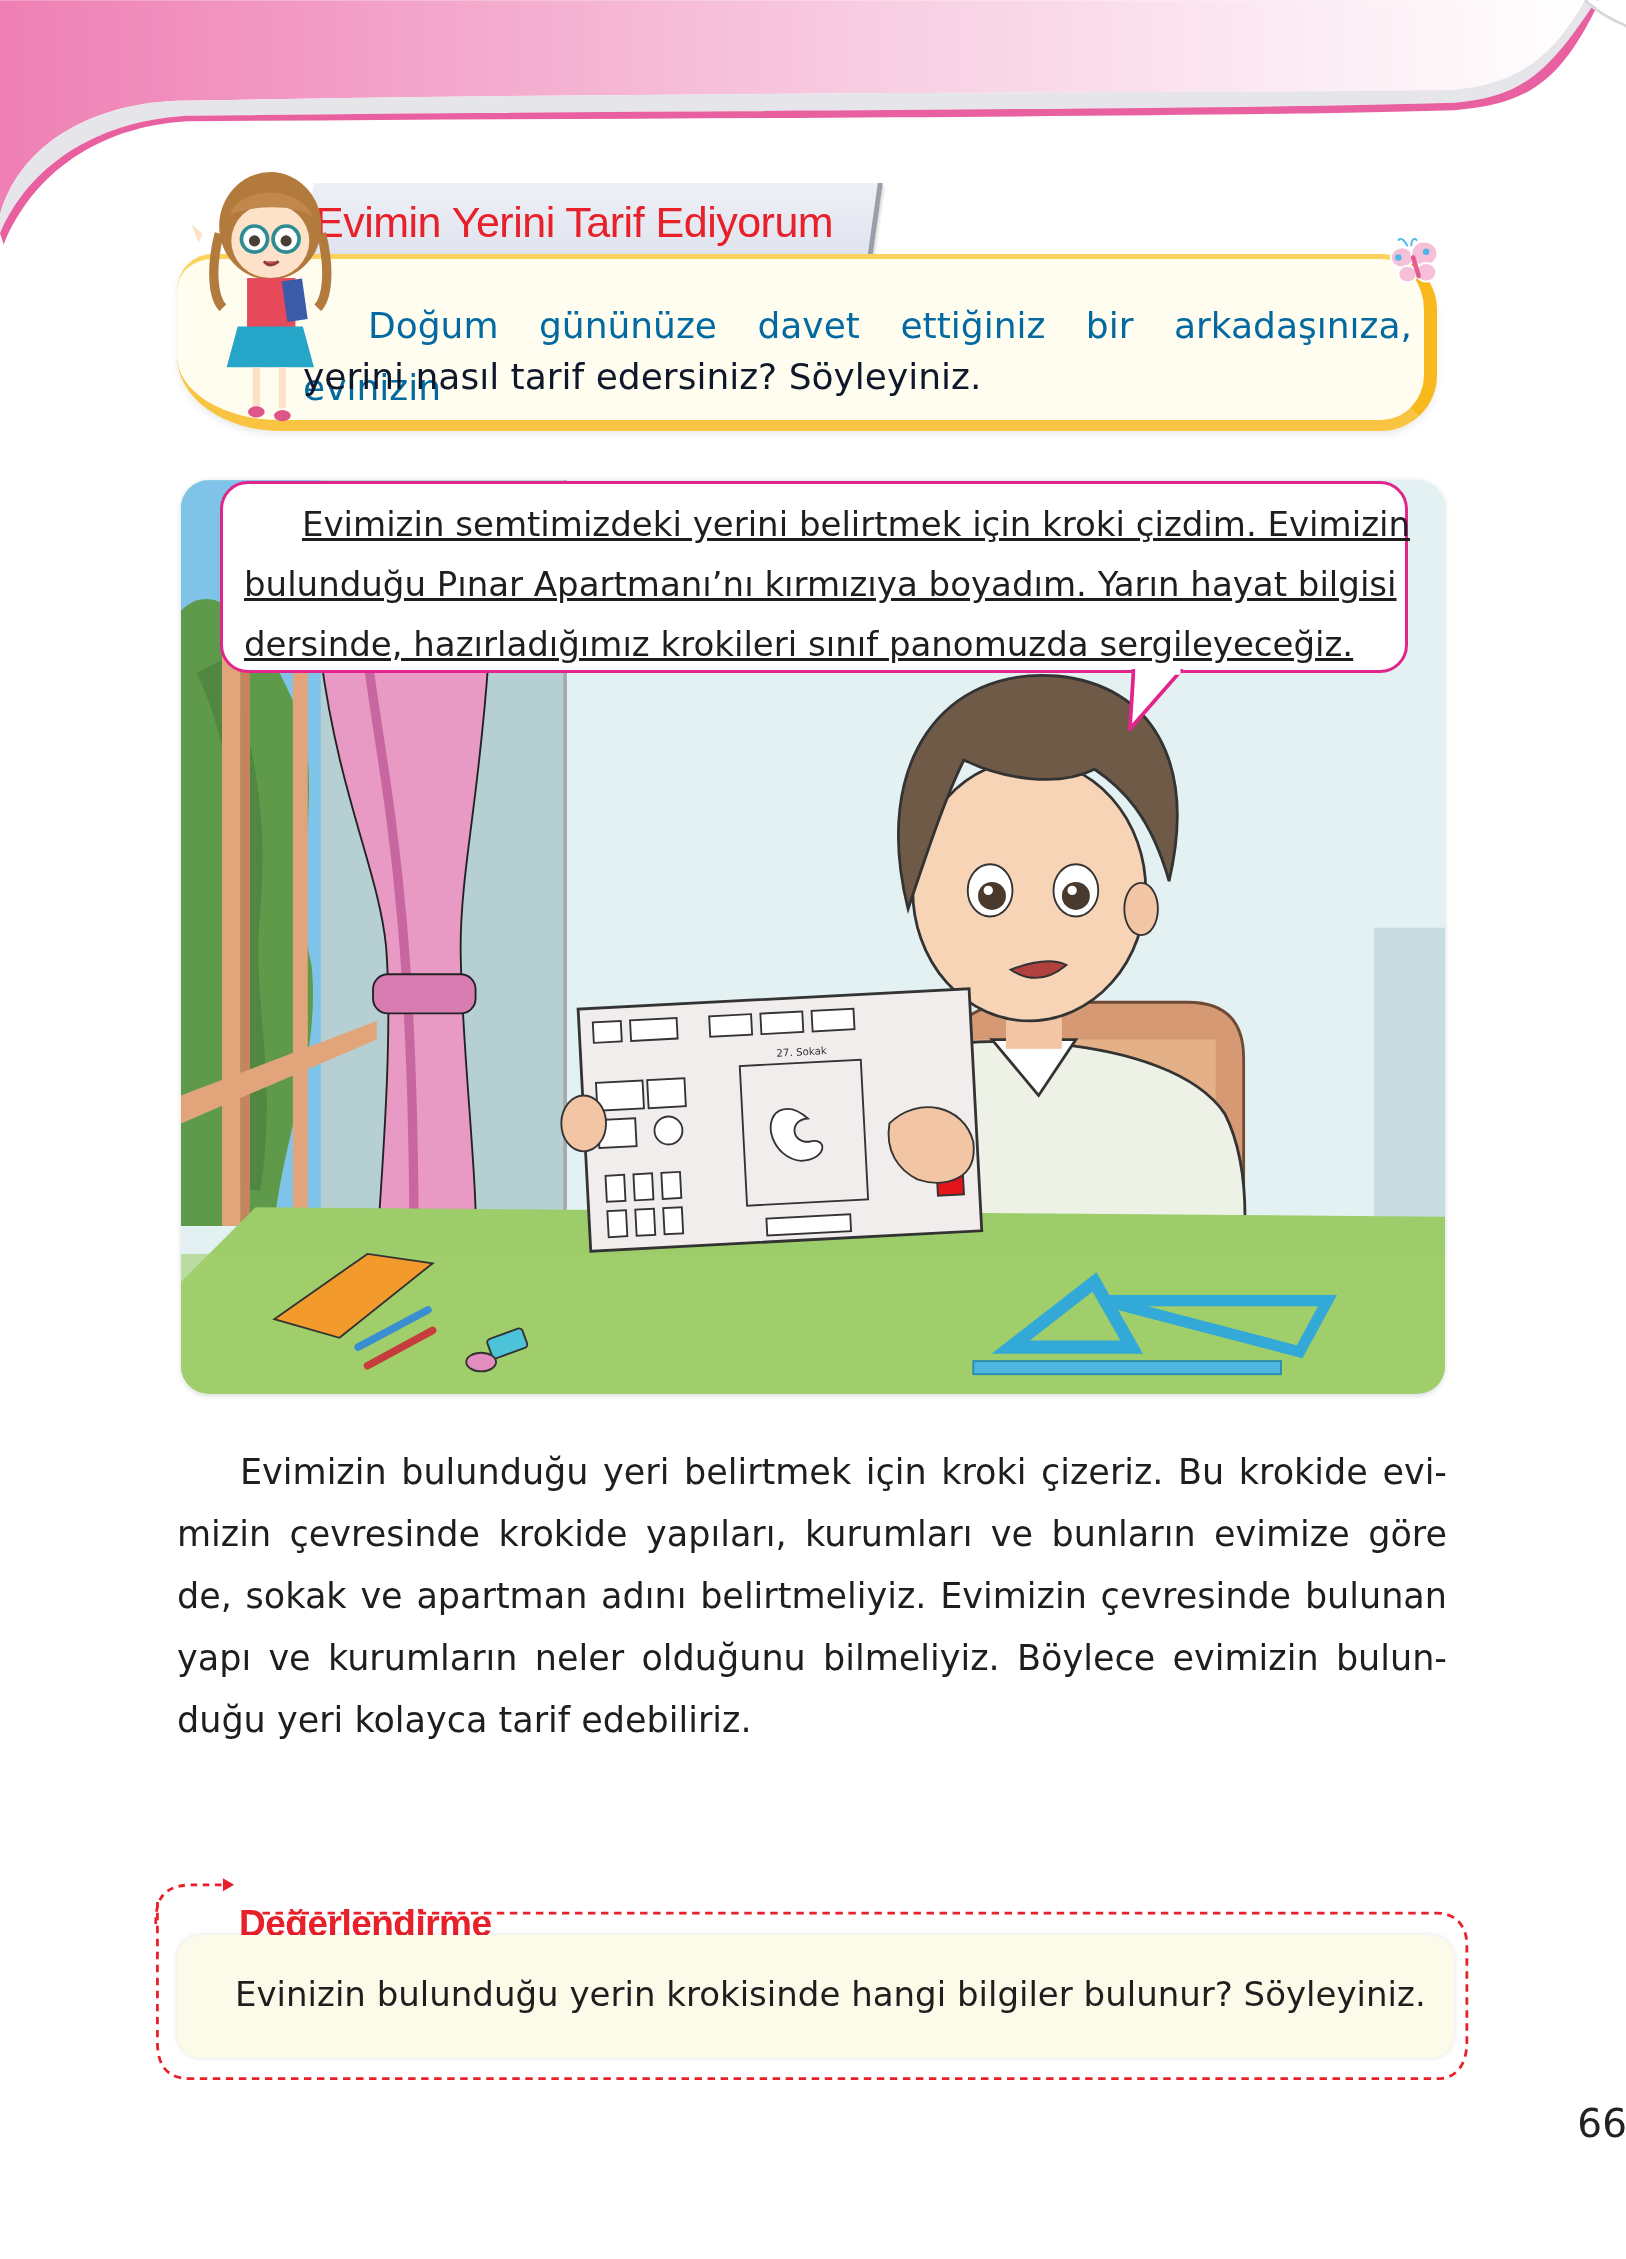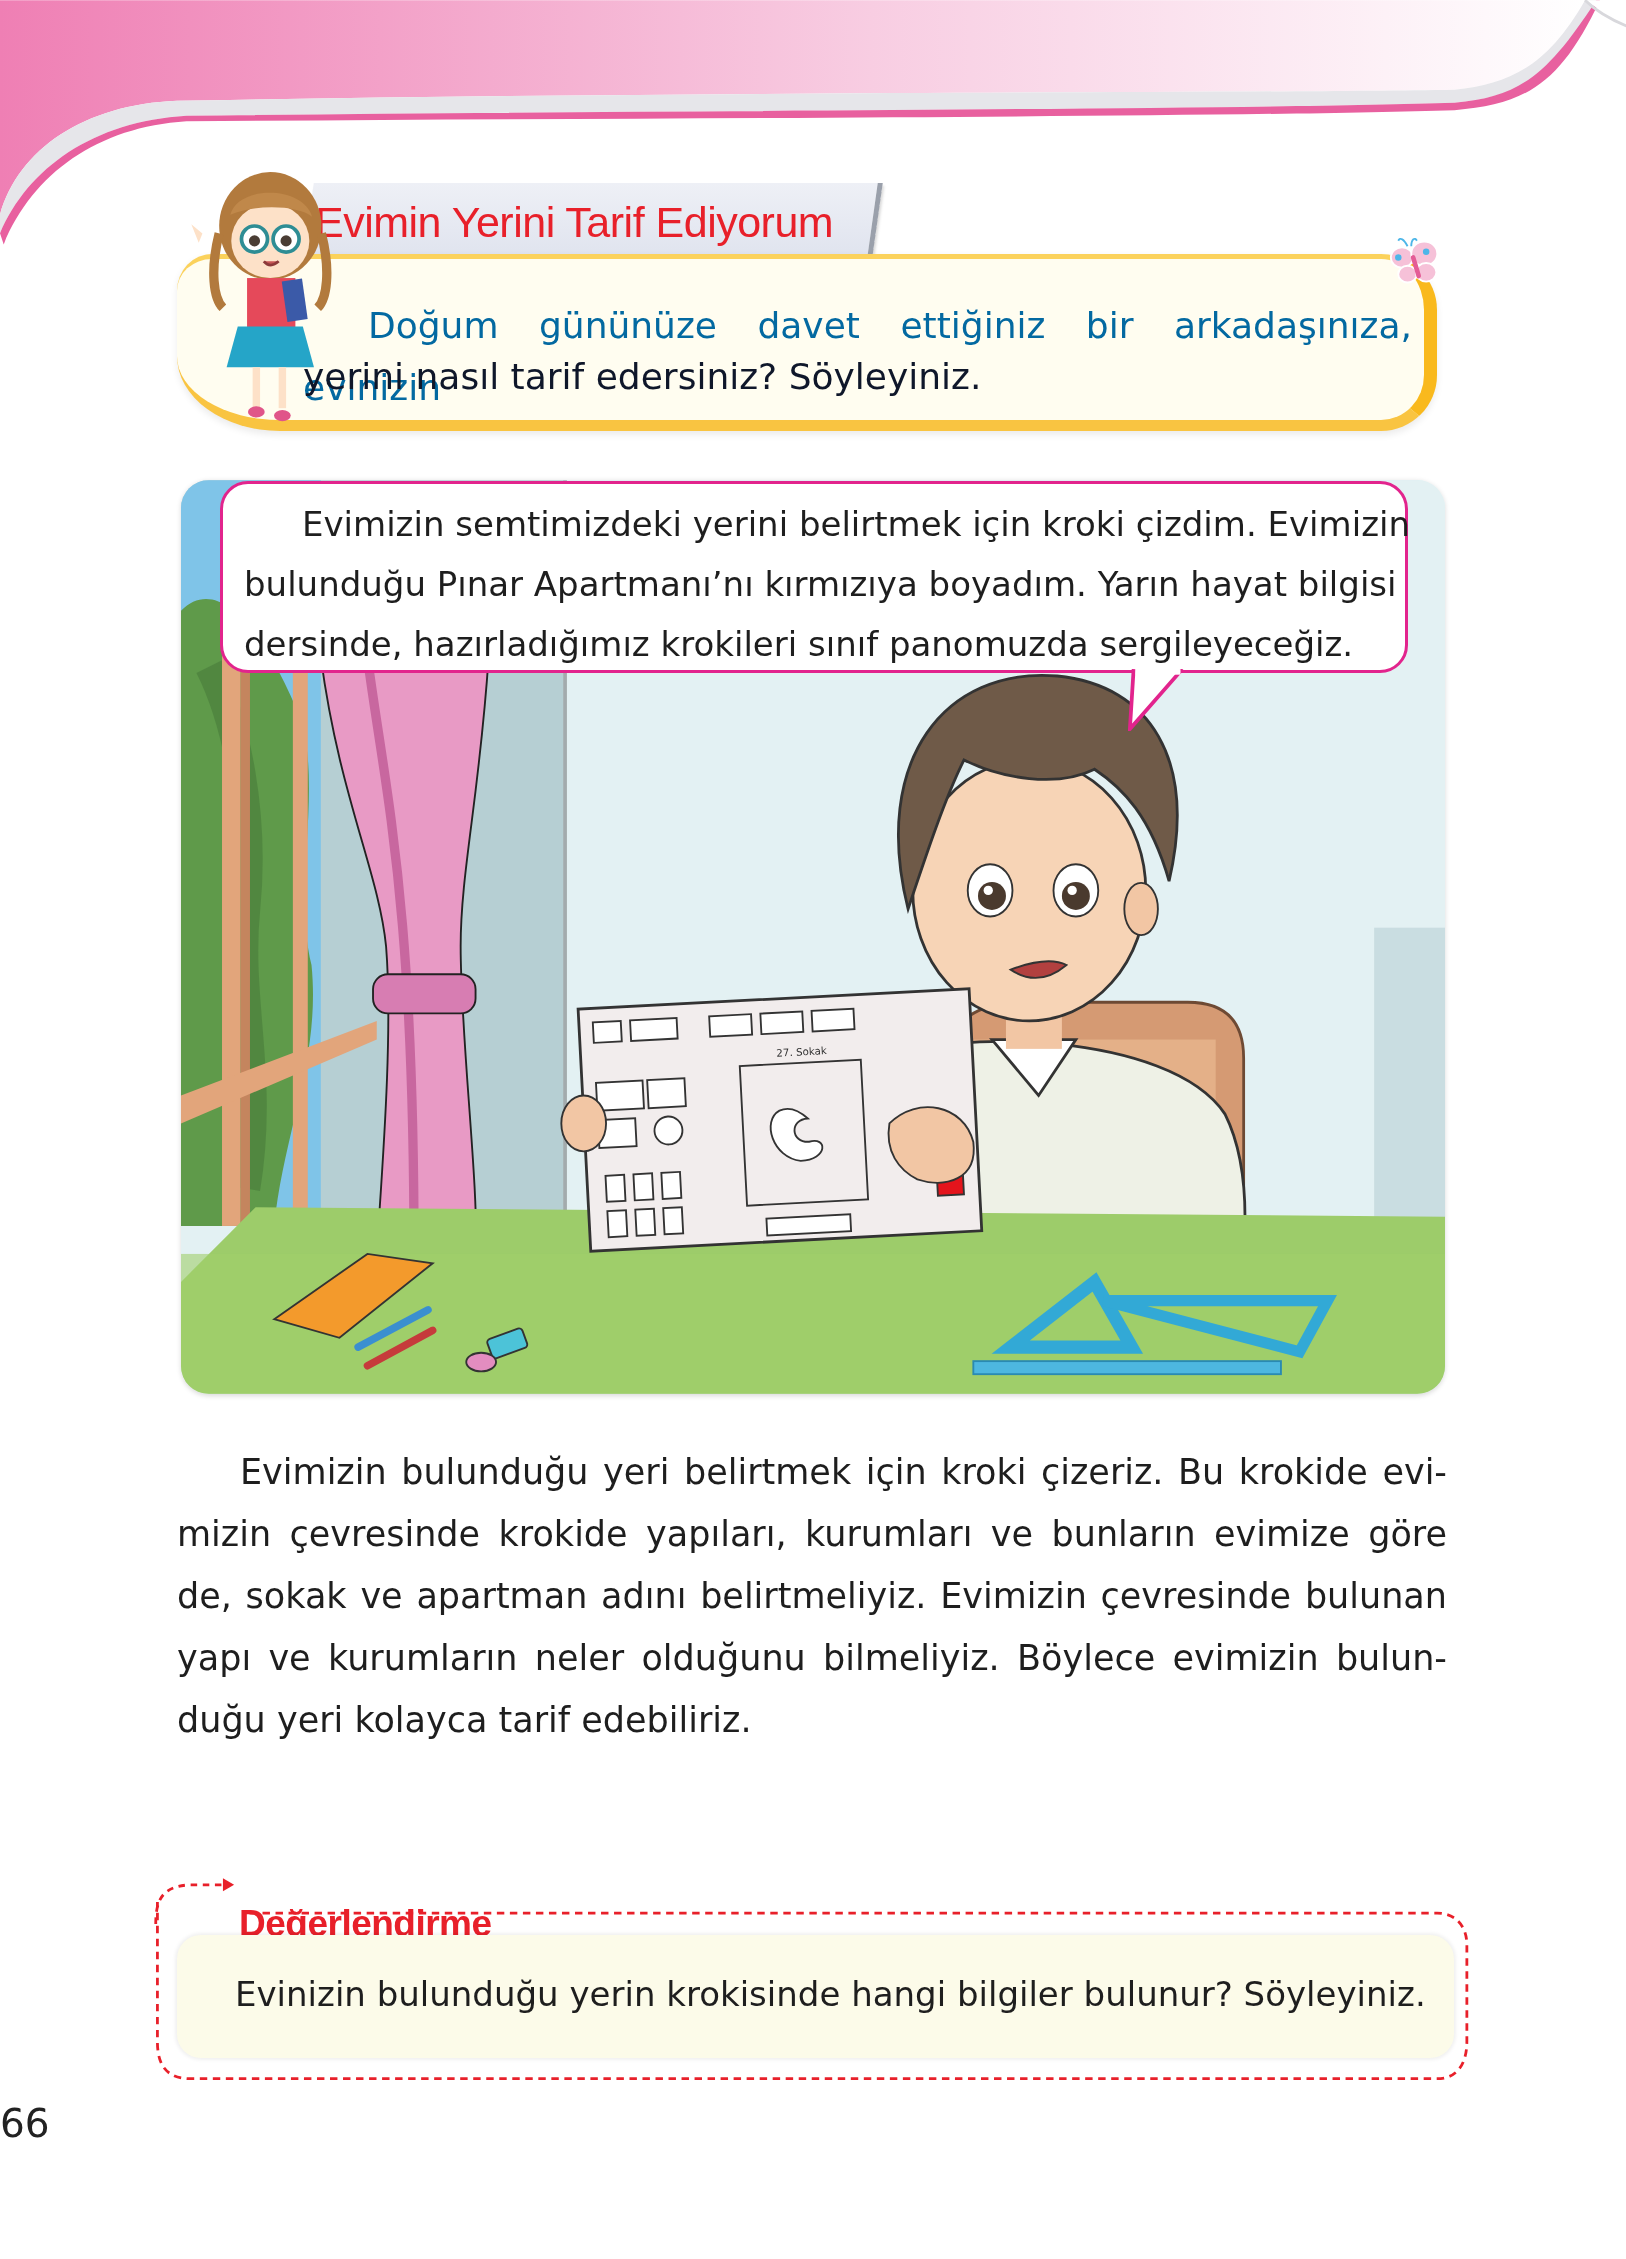--- a/index.html
+++ b/index.html
@@ -55,21 +55,21 @@
     .scene svg { position: absolute; left: 0; top: 0; }
 
     
     .bubble {
       position: absolute; left: 220px; top: 481px; width: 1188px; height: 192px;
       background: #ffffff; border: 3.7px solid #e2248d; border-radius: 28px;
     }
     .bubble-tail { position: absolute; left: 1128px; top: 669px; width: 75px; height: 62px; }
     .bubble-text {
       position: absolute; left: 244px; top: 494px; width: 1147px;
-      font-size: 34px; line-height: 60px; color: #1e1e1e; text-align: justify;
+      font-size: 34px; line-height: 60px; color: #1e1e1e; text-align: justify; text-decoration: underline;
     }
     .bubble-text .ln { display: block; text-align-last: justify; white-space: nowrap; }
     .bubble-text .ln.first { padding-left: 58px; }
     .bubble-text .ln.last { text-align-last: left; }
 
     
     .body-para {
       position: absolute; left: 177px; top: 1441px; width: 1270px;
       font-size: 35px; line-height: 62px; color: #1e1e1e;
     }
@@ -89,21 +89,21 @@
       position: absolute; left: 177px; top: 1935px; width: 1277px; height: 123px;
       background: #fcfbe9; border-radius: 24px;
       box-shadow: 0 0 3.7px 1.9px rgba(0,0,0,0.06);
     }
     .eval-text {
       position: absolute; left: 235px; top: 1974px;
       font-size: 34px; color: #1e1e1e; white-space: nowrap;
     }
 
     .page-number {
-      position: absolute; left: 0; width: 1627px; top: 2101px; text-align: left;
+      position: absolute; left: 0; width: 1627px; top: 2101px; text-align: right;
       font-size: 39px; color: #222;
     }
   </style>
 </head>
 <body>
 
 <svg class="header-wave" viewBox="0 0 1745 300" width="1627" height="280">
   <defs>
     <linearGradient id="hg" x1="0" y1="0" x2="1" y2="0">
       <stop offset="0" stop-color="#ef7fb4"></stop>

